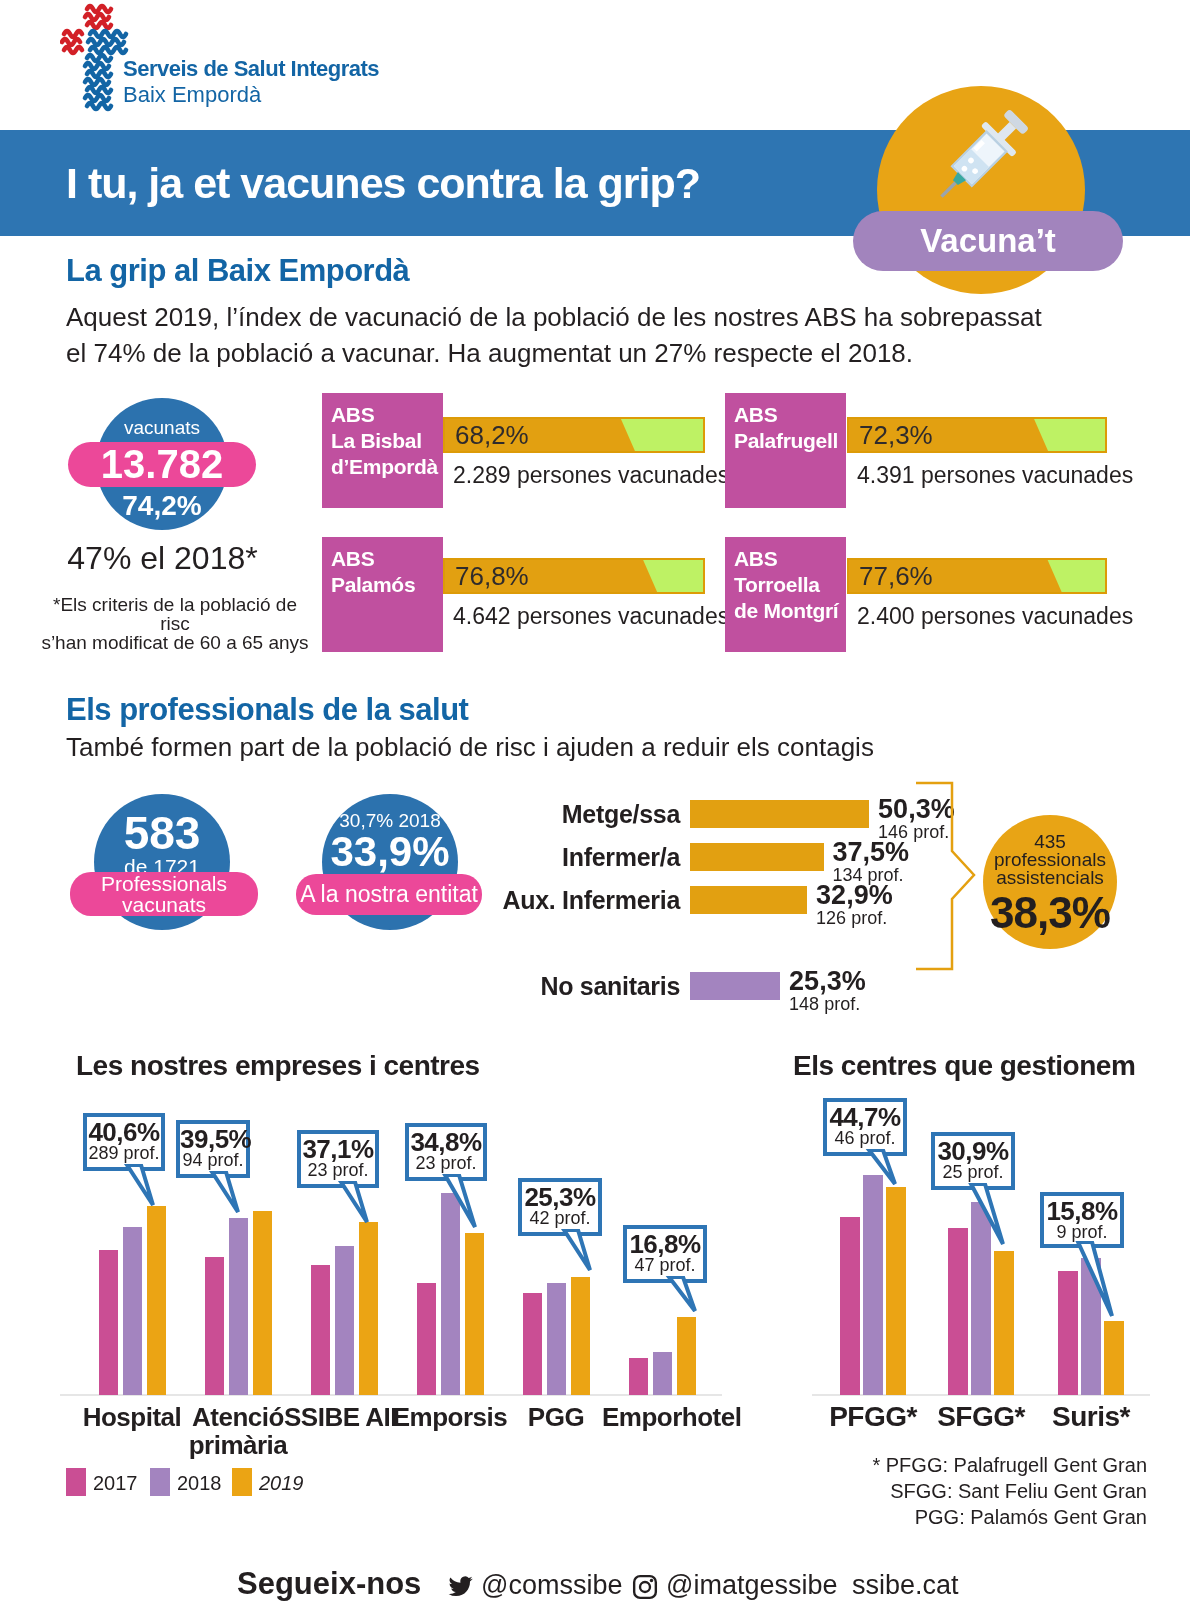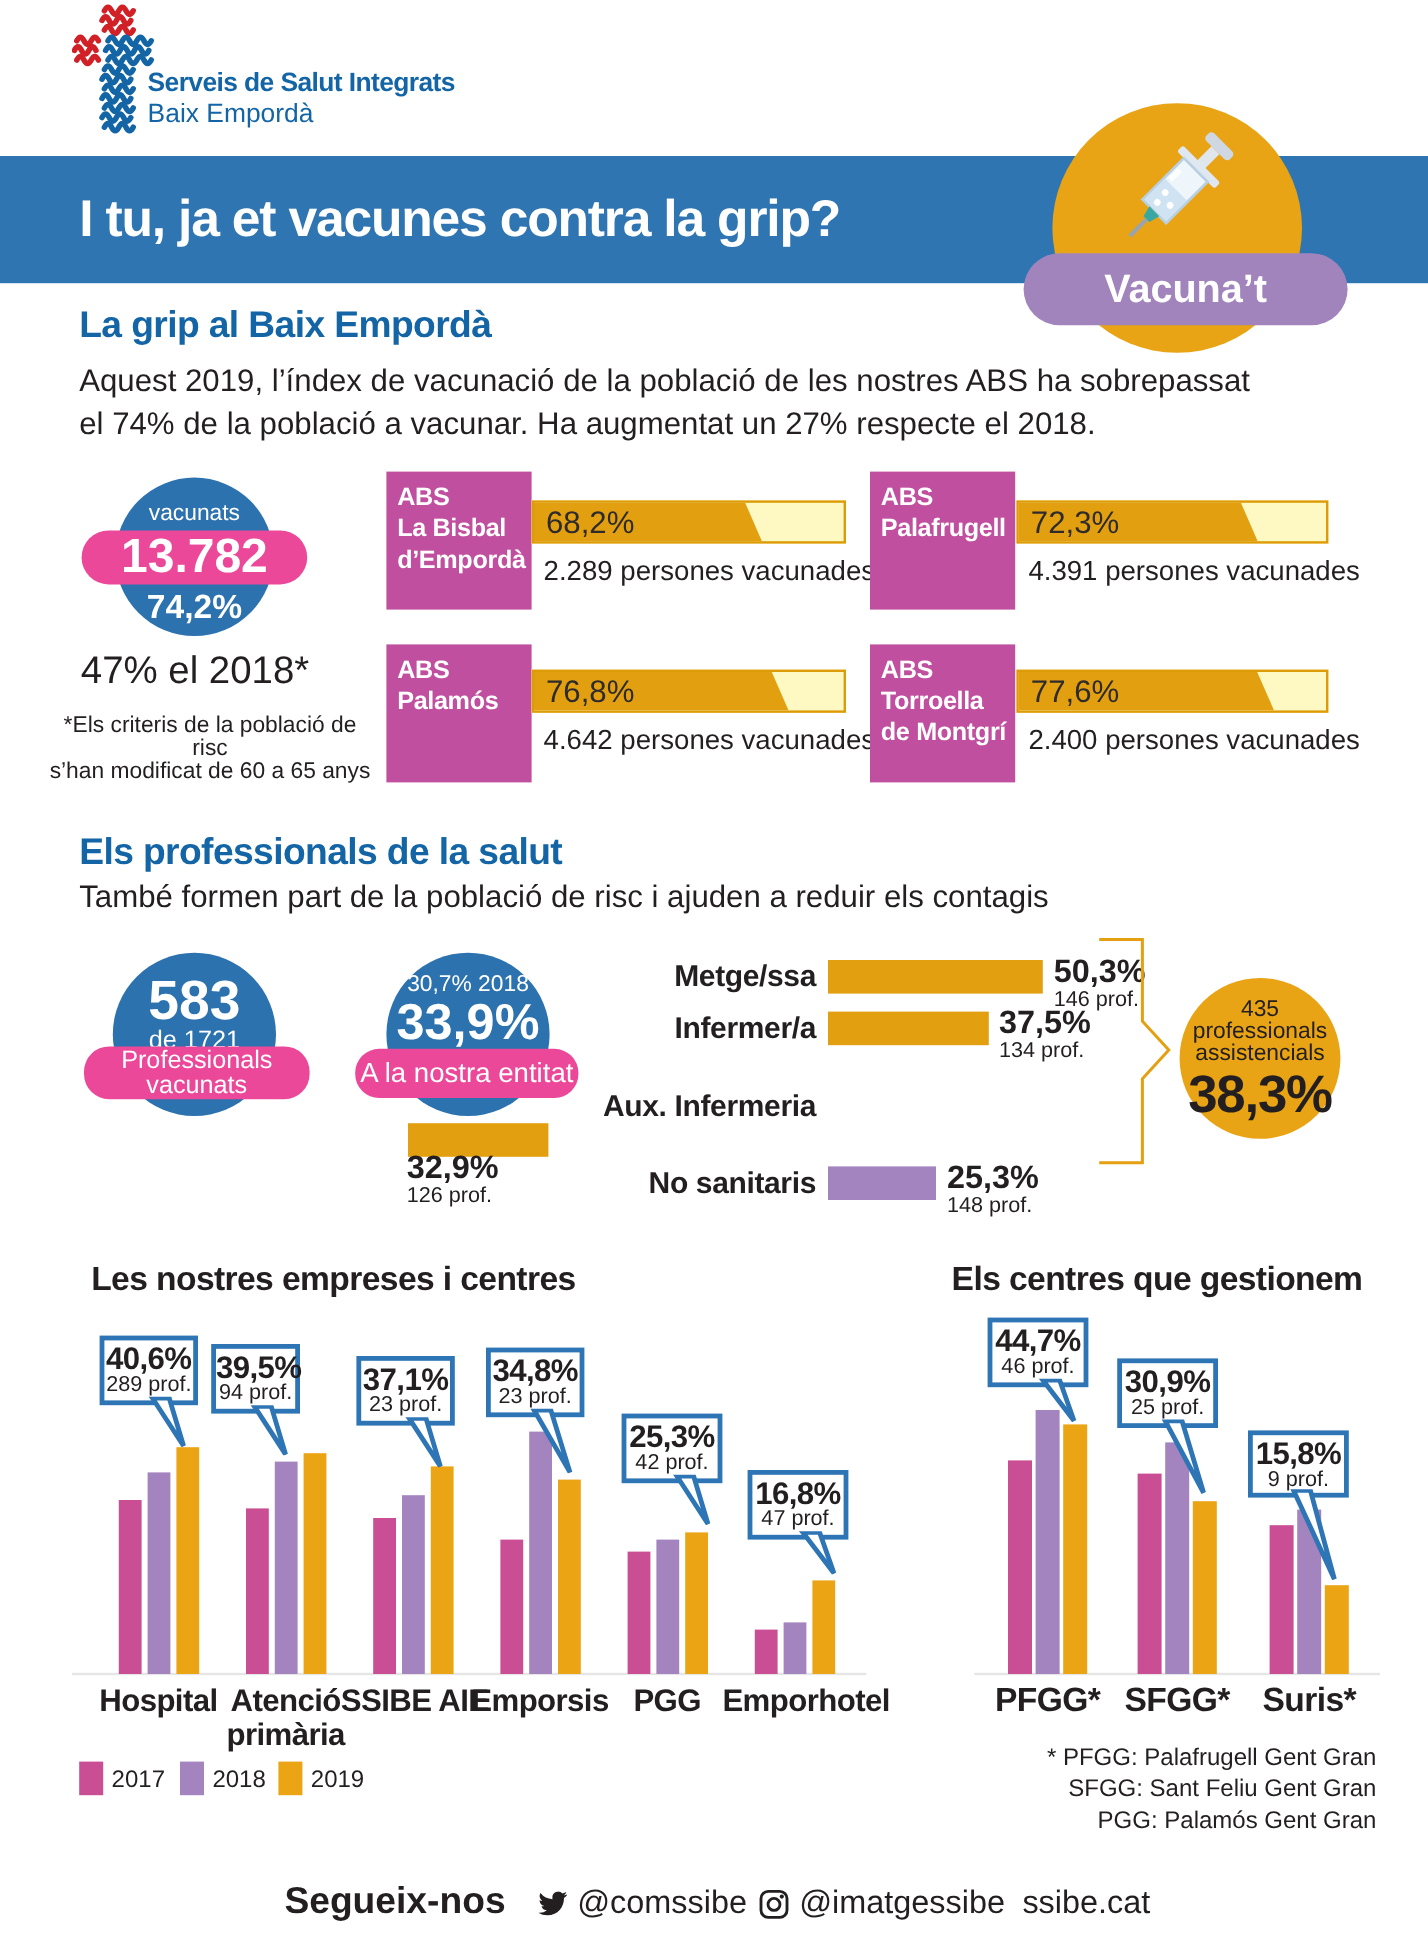--- a/index.html
+++ b/index.html
@@ -13,21 +13,21 @@
               font-size:43px;font-weight:bold;letter-spacing:-1px;}
   .hero-circle{position:absolute;left:877px;top:86px;width:208px;height:208px;border-radius:50%;
                background:#e8a415;}
   .badge{position:absolute;left:853px;top:211px;width:270px;height:60px;border-radius:30px;
          background:#a284bd;color:#fff;font-size:33px;font-weight:bold;text-align:center;line-height:60px;}
   .sum-circle{position:absolute;left:96px;top:398px;width:132px;height:132px;border-radius:50%;background:#2c72ae;}
   .rose-band{position:absolute;background:#ec4899;color:#fff;text-align:center;}
   .ctext{position:absolute;text-align:center;color:#fff;}
   .abs-box{position:absolute;width:121px;height:115px;background:#c0509f;color:#fff;font-weight:bold;
            font-size:21px;line-height:26px;padding:9px 4px 0 9px;box-sizing:border-box;letter-spacing:-0.3px;}
-  .gauge{position:absolute;height:36px;border:2px solid #dd9b07;background:#fef9c3;box-sizing:border-box;}
+  .gauge{position:absolute;height:36px;border:2px solid #dd9b07;background:#bef264;box-sizing:border-box;}
   .gauge-fill{position:absolute;left:0;top:0;width:100%;height:100%;background:#e2a011;}
   .gauge-pct{position:absolute;left:10px;top:0;height:32px;line-height:32px;font-size:26px;color:#2f2b2c;}
   .persons{position:absolute;font-size:23px;color:#231f20;}
   .prow{position:absolute;left:330px;display:flex;align-items:flex-start;}
   .prow .plabel{width:350px;text-align:right;font-weight:bold;font-size:25px;line-height:28px;letter-spacing:-0.3px;}
   .prow .pbar{height:28px;margin-left:10px;background:#e2a011;}
   .prow .pbar.purple{background:#a384bf;}
   .prow .pinfo{margin-left:9px;transform:translateY(-4px);}
   .prow .ppct{font-size:27px;font-weight:bold;line-height:26px;}
   .prow .pprof{font-size:18px;line-height:18px;margin-top:1px;}
@@ -178,21 +178,21 @@
       </div>
   </div>
   <div class="prow" style="top:843px;">
     <div class="plabel">Infermer/a</div>
     <div class="pbar" style="width: 133.5px;"></div>
     <div class="pinfo">
         <div class="ppct">37,5%</div>
       <div class="pprof">134 prof.</div>
       </div>
   </div>
-  <div class="prow" style="top:908px;flex-direction:column;">
+  <div class="prow" style="top:886px;">
     <div class="plabel">Aux. Infermeria</div>
     <div class="pbar" style="width: 117.1px;"></div>
     <div class="pinfo">
         <div class="ppct">32,9%</div>
       <div class="pprof">126 prof.</div>
       </div>
   </div>
   <div class="prow" style="top:972px;">
     <div class="plabel">No sanitaris</div>
     <div class="pbar purple" style="width: 90.1px;"></div>
@@ -332,21 +332,21 @@
     <svg class="tail" width="44" height="76" viewBox="0 0 44 76">
         <polygon points="5,1 39,75 19,1" fill="#fff" stroke="#2e75b5" stroke-width="4"></polygon>
       </svg>
   </div>
 
   <div class="legend-swatch s2017" style="left:66px;"></div>
   <div class="legend-label" style="left:93px;">2017</div>
   <div class="legend-swatch s2018" style="left:150px;"></div>
   <div class="legend-label" style="left:177px;">2018</div>
   <div class="legend-swatch s2019" style="left:232px;"></div>
-  <div class="legend-label" style="left:259px;">2019</div>
+  <div class="legend-label" style="left:259px;font-style:italic;">2019</div>
 
   <div class="foot-note">
     <div>* PFGG: Palafrugell Gent Gran</div>
     <div>SFGG: Sant Feliu Gent Gran</div>
     <div>PGG: Palamós Gent Gran</div>
   </div>
 
   <div class="footer-text nw" style="left:237px;top:1566px;font-size:31px;font-weight:bold;">Segueix-nos</div>
   <svg class="abs" style="left:447px;top:1576px;" width="26" height="22" viewBox="0 0 24 20">
     <path fill="#231f20" d="M23.6 2.3c-.8.4-1.7.6-2.6.8A4.5 4.5 0 0 0 23 .5c-.9.5-1.9.9-2.9 1.1A4.5 4.5 0 0 0 12.3 5c0 .4 0 .7.1 1A12.8 12.8 0 0 1 3.1 1.3a4.5 4.5 0 0 0 1.4 6A4.4 4.4 0 0 1 2.4 6.8v.1c0 2.2 1.5 4 3.6 4.4-.4.1-.8.2-1.2.2-.3 0-.6 0-.9-.1a4.5 4.5 0 0 0 4.2 3.1A9 9 0 0 1 1.5 16.4 12.7 12.7 0 0 0 8.4 18.4c8.3 0 12.8-6.9 12.8-12.8v-.6c.9-.6 1.7-1.4 2.4-2.3z"></path>

